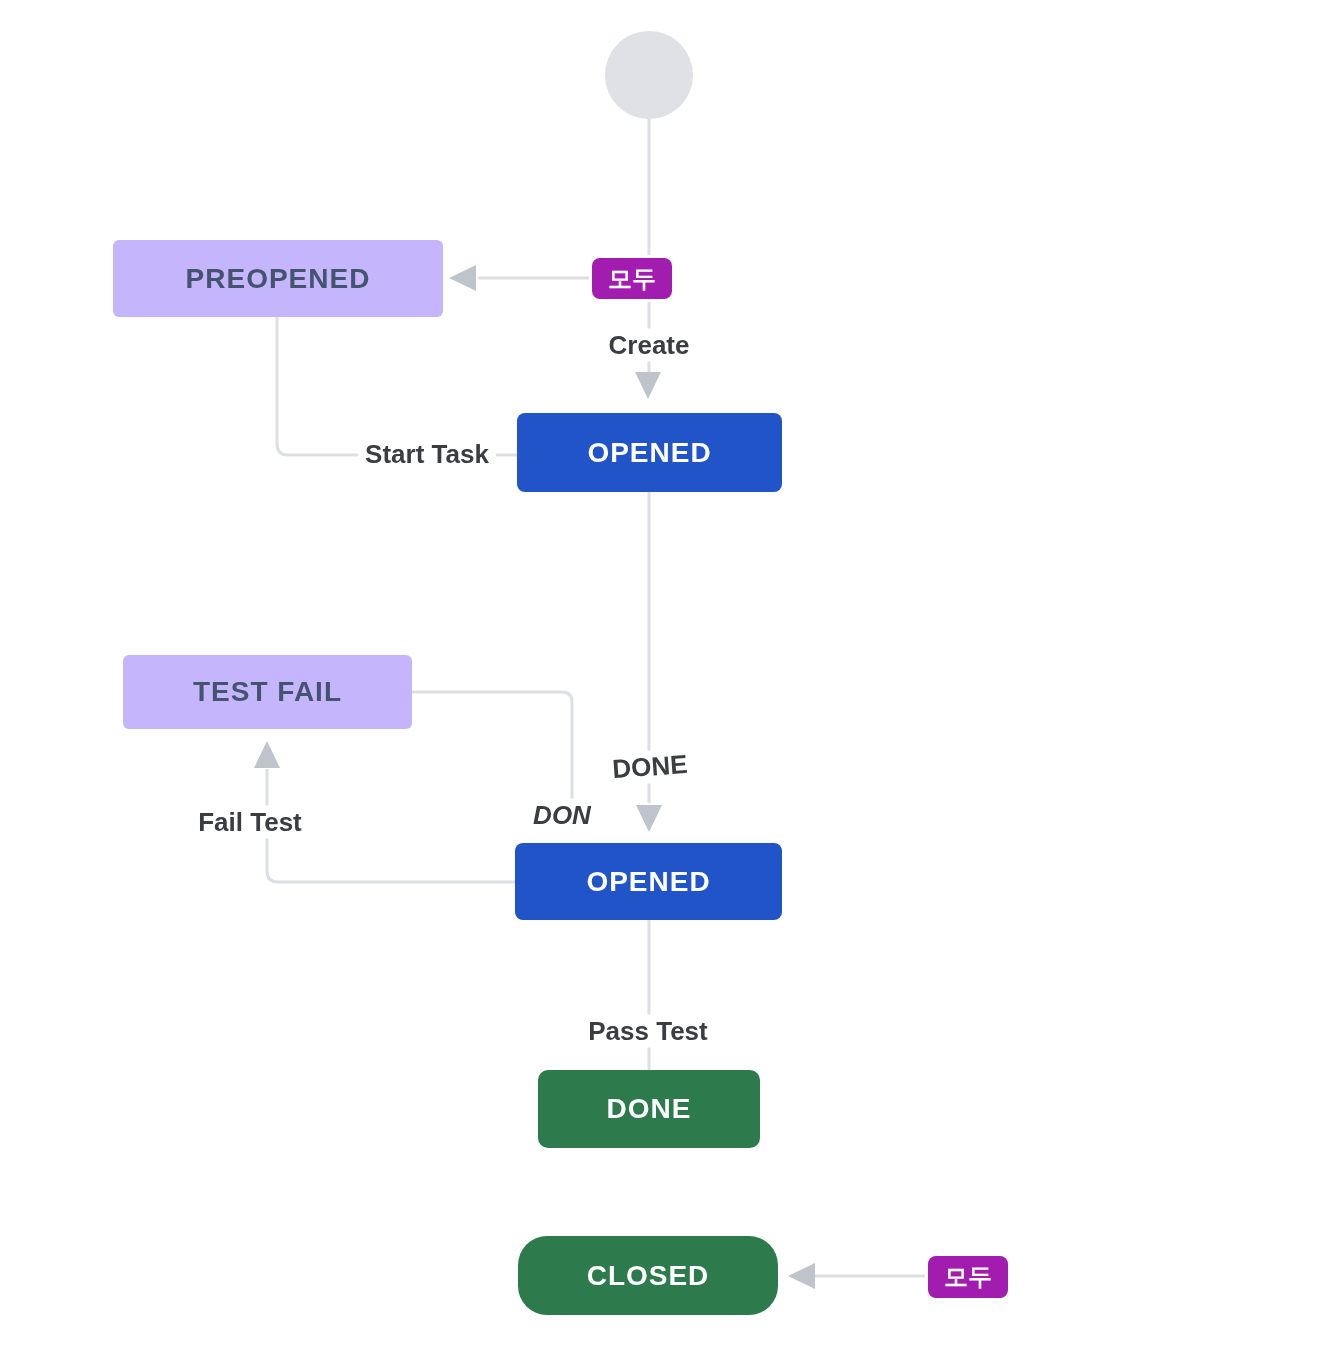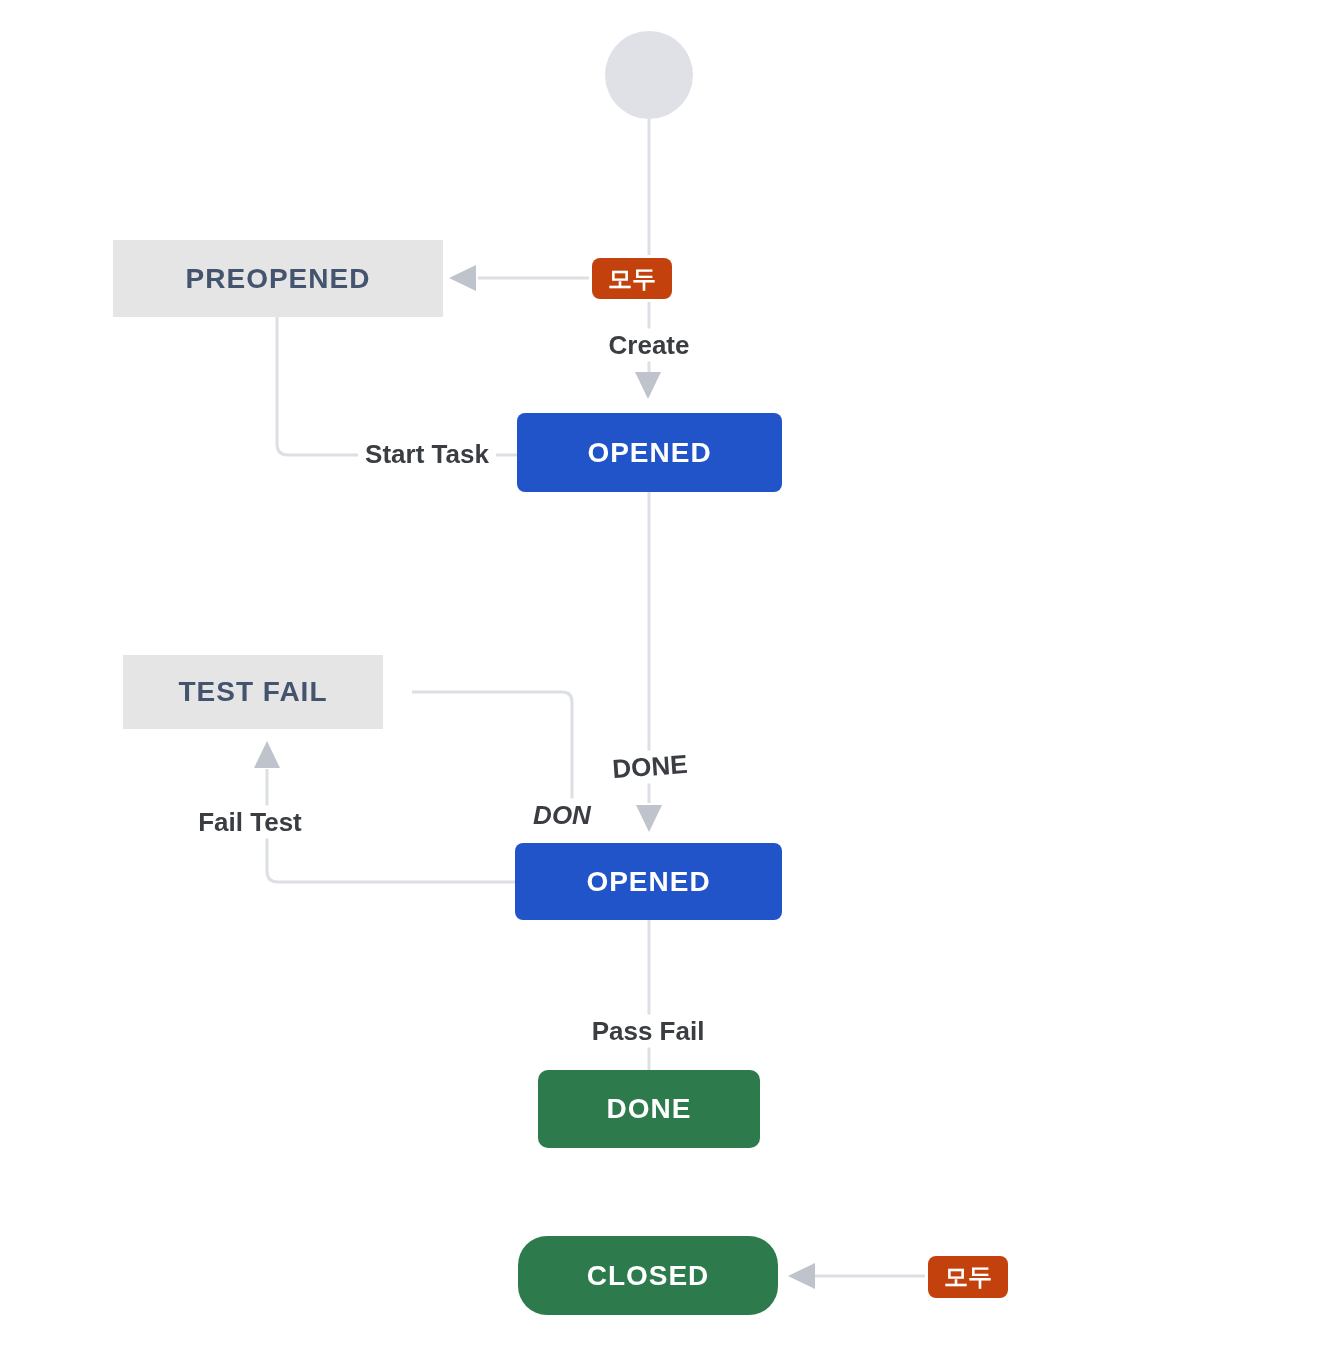--- a/index.html
+++ b/index.html
@@ -13,39 +13,39 @@
   #edges{position:absolute;left:0;top:0;width:1319px;height:1350px;}
   .start-node{
     position:absolute;left:605px;top:31px;width:88px;height:88px;
     border-radius:50%;background:#DFE1E6;
   }
   .status{
     position:absolute;display:flex;align-items:center;justify-content:center;
     font-weight:bold;font-size:28px;letter-spacing:1px;white-space:nowrap;
     cursor:pointer;
   }
-  .status.gray{background:#e5e5e5;color:#44546F;border-radius:0;}
+  .status.gray{background:#c4b5fd;color:#44546F;border-radius:6px;}
   .status.blue{background:#2154C8;color:#FFFFFF;border-radius:8px;}
   .status.green{background:#2D7A4D;color:#FFFFFF;border-radius:10px;}
   .edge-label{
     position:absolute;transform:translate(-50%,-50%);
     background:#ffffff;padding:1px 7px;
     font-weight:bold;font-size:26px;color:#3A3D42;white-space:nowrap;
     cursor:pointer;
   }
   .edge-label.tilt{transform:translate(-50%,-50%) rotate(-4deg);}
   .badge{
     position:absolute;display:flex;align-items:center;justify-content:center;
-    background:#c2410c;color:#FFFFFF;font-weight:bold;font-size:24px;
+    background:#a21caf;color:#FFFFFF;font-weight:bold;font-size:24px;
     border-radius:8px;box-shadow:0 0 0 3px #ffffff;white-space:nowrap;
     cursor:pointer;
   }
   #st-preopened{left:113px;top:240px;width:330px;height:77px;}
   #st-opened  {left:517px;top:413px;width:265px;height:79px;}
-  #st-testfail{left:123px;top:655px;width:260px;height:74px;}
+  #st-testfail{left:123px;top:655px;width:289px;height:74px;}
   #st-testing {left:515px;top:843px;width:267px;height:77px;}
   #st-done    {left:538px;top:1070px;width:222px;height:78px;}
   #st-closed  {left:518px;top:1236px;width:260px;height:79px;border-radius:29px;}
   #lbl-create  {left:649px;top:345px;}
   #lbl-start   {left:427px;top:454px;}
   #lbl-don     {left:562px;top:815px;font-style:italic;}
   #lbl-doneedge{left:650px;top:767px;}
   #lbl-fail    {left:250px;top:822px;}
   #lbl-pass    {left:648px;top:1031px;}
   #badge-top   {left:592px;top:258px;width:80px;height:41px;}
@@ -81,21 +81,21 @@
   <div class="start-node"></div>
 
   <div class="badge" id="badge-top">모두</div>
   <div class="badge" id="badge-bottom">모두</div>
 
   <div class="edge-label" id="lbl-create">Create</div>
   <div class="edge-label" id="lbl-start">Start Task</div>
   <div class="edge-label" id="lbl-don">DON</div>
   <div class="edge-label tilt" id="lbl-doneedge">DONE</div>
   <div class="edge-label" id="lbl-fail">Fail Test</div>
-  <div class="edge-label" id="lbl-pass">Pass Fail</div>
+  <div class="edge-label" id="lbl-pass">Pass Test</div>
 
   <div class="status gray" id="st-preopened">PREOPENED</div>
   <div class="status blue" id="st-opened">OPENED</div>
   <div class="status gray" id="st-testfail">TEST FAIL</div>
   <div class="status blue" id="st-testing">OPENED</div>
   <div class="status green" id="st-done">DONE</div>
   <div class="status green" id="st-closed">CLOSED</div>
 
 </div>
 

